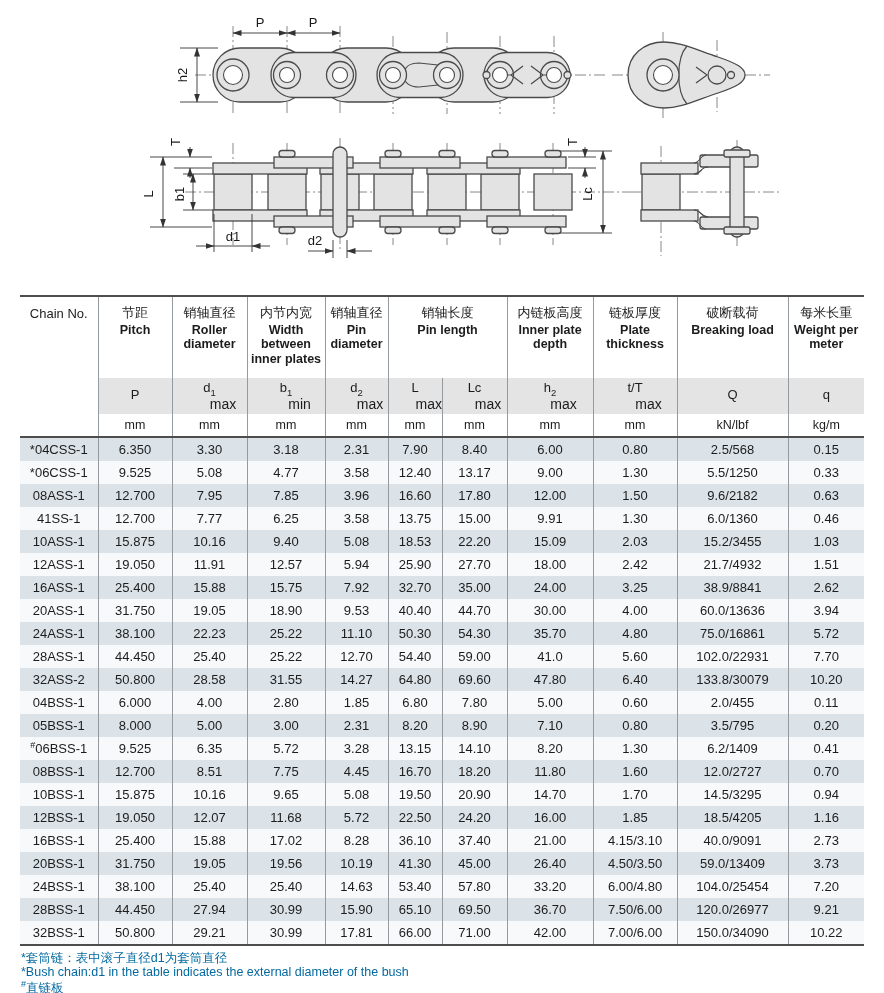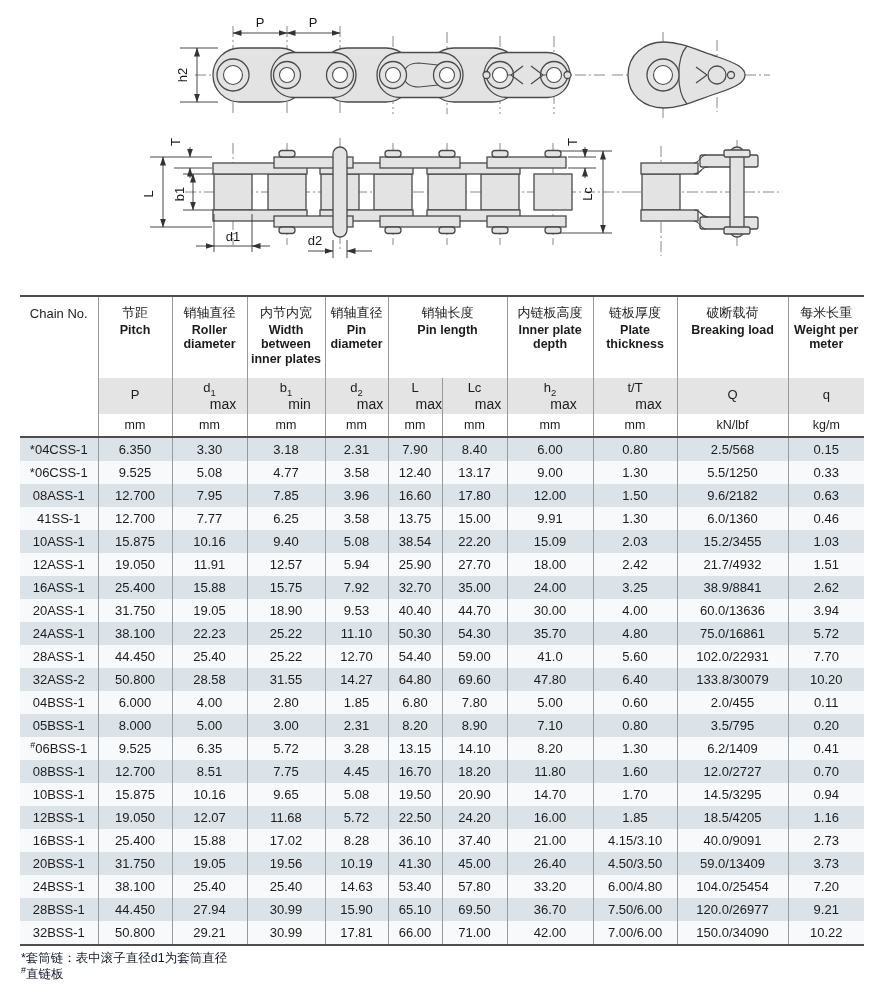--- a/index.html
+++ b/index.html
@@ -35,21 +35,21 @@
   tr.sym-row th{height:36px;background:#e4e4e4;vertical-align:middle;font-size:13px;}
   tr.sym-row .qual{font-size:14px;line-height:1.1;margin-left:27px;}
   tr.sym-row sub{font-size:9.5px;}
   tr.unit-row th{height:22px;font-size:12.5px;background:#fff;border-bottom:2px solid #4e4e4e;vertical-align:middle;}
   tbody td{height:23px;font-size:13px;vertical-align:middle;}
   tbody tr:nth-child(odd){background:#dbe2e8;}
   tbody tr:nth-child(even){background:#f8f9fa;}
   td.chain-no{text-align:right;padding-right:13px;}
   sup{font-size:9px;}
   .footnotes{margin:5px 0 0 21px;}
-  .footnote{font-size:12.5px;line-height:1.13;color:#0f172a;}
+  .footnote{font-size:12.5px;line-height:1.13;color:#0369a1;}
 </style>
 </head>
 <body>
 
 <div class="diagram-area">
 <svg width="884" height="295" viewBox="0 0 884 295">
   <defs>
     <marker id="ah" markerWidth="10" markerHeight="8" refX="8.5" refY="3" orient="auto-start-reverse" markerUnits="userSpaceOnUse">
       <path d="M0,0 L9,3 L0,6 Z" fill="#333"></path>
     </marker>
@@ -381,21 +381,21 @@
         <td>1.30</td>
         <td>6.0/1360</td>
         <td>0.46</td>
       </tr>
       <tr>
         <td class="chain-no">10ASS-1</td>
         <td>15.875</td>
         <td>10.16</td>
         <td>9.40</td>
         <td>5.08</td>
-        <td>38.54</td>
+        <td>18.53</td>
         <td>22.20</td>
         <td>15.09</td>
         <td>2.03</td>
         <td>15.2/3455</td>
         <td>1.03</td>
       </tr>
       <tr>
         <td class="chain-no">12ASS-1</td>
         <td>19.050</td>
         <td>11.91</td>
@@ -614,14 +614,15 @@
         <td>42.00</td>
         <td>7.00/6.00</td>
         <td>150.0/34090</td>
         <td>10.22</td>
       </tr>
     </tbody>
 </table>
 
 <div class="footnotes">
     <div class="footnote">*套筒链：表中滚子直径d1为套筒直径</div>
+    <div class="footnote">*Bush chain:d1 in the table indicates the external diameter of the bush</div>
     <div class="footnote"><sup>#</sup>直链板</div>
   </div>
 
 </body></html>

